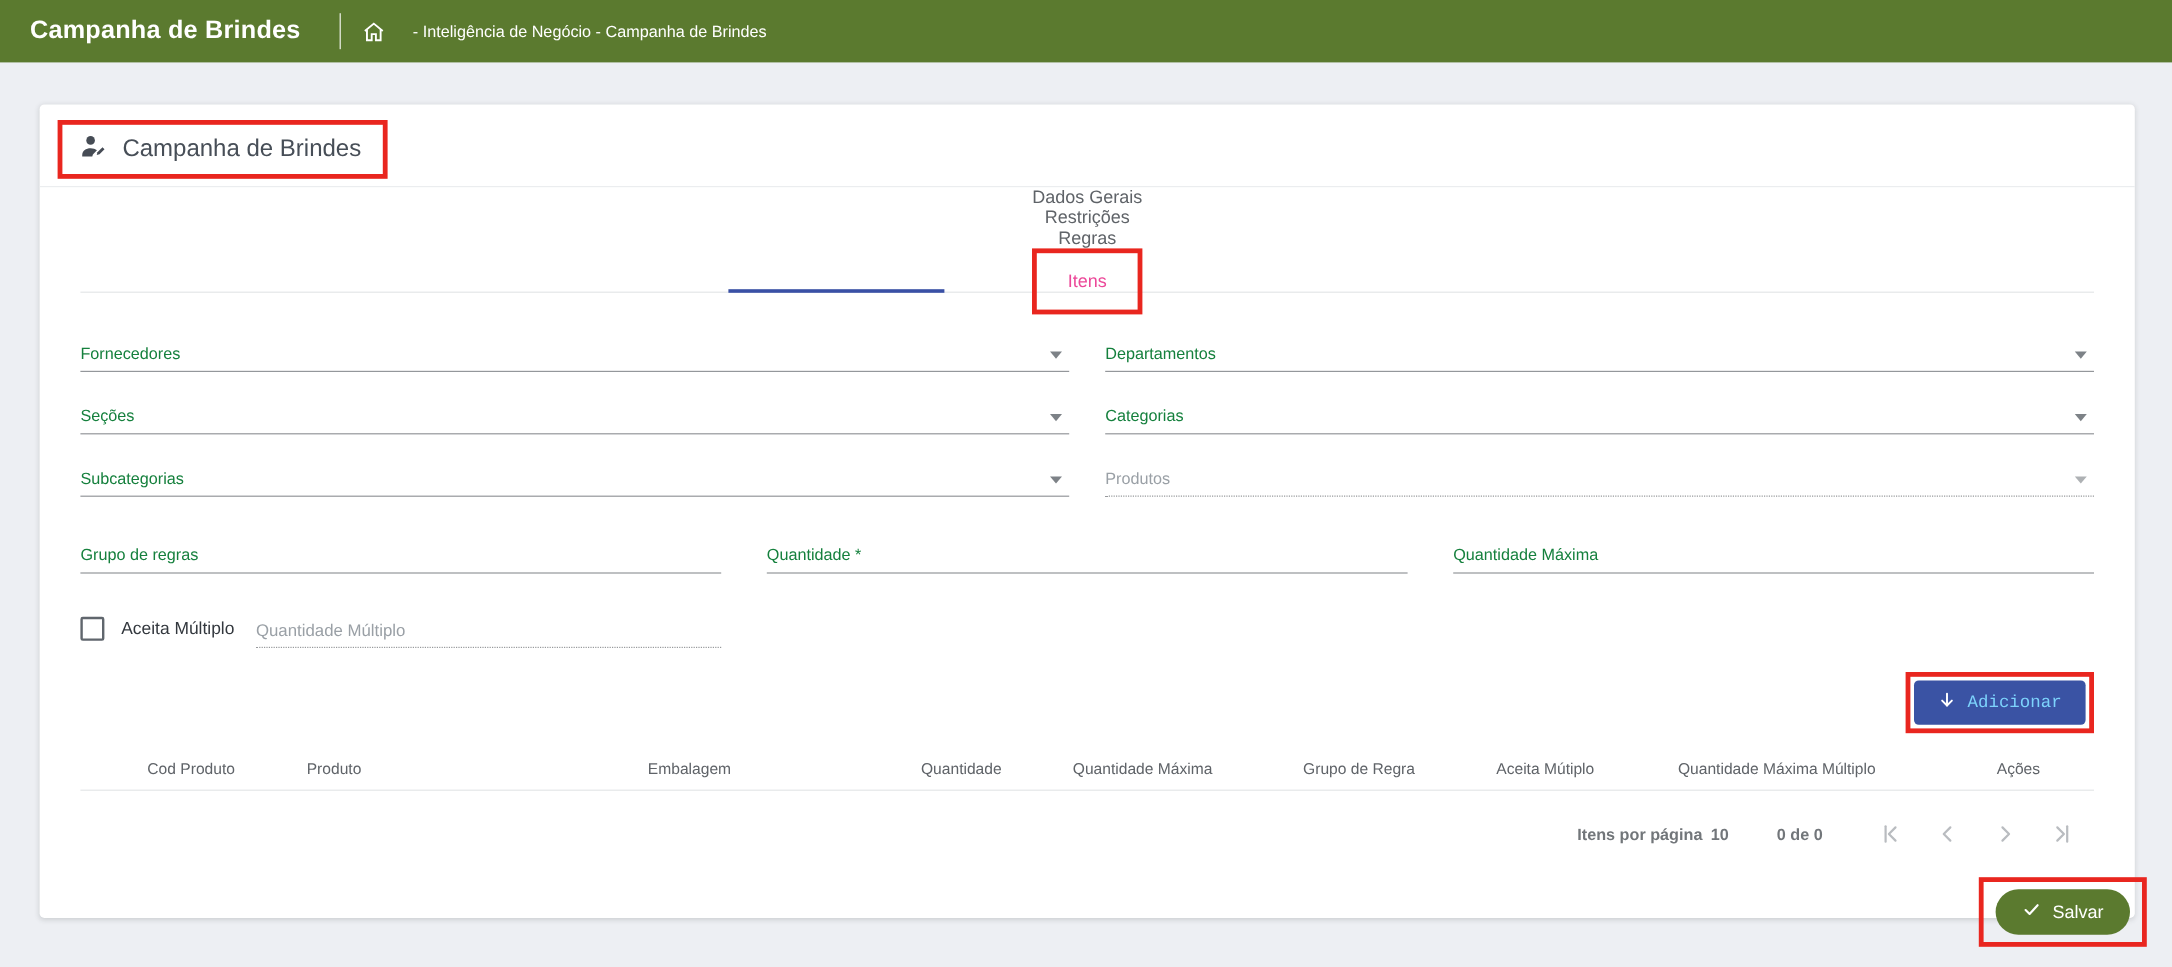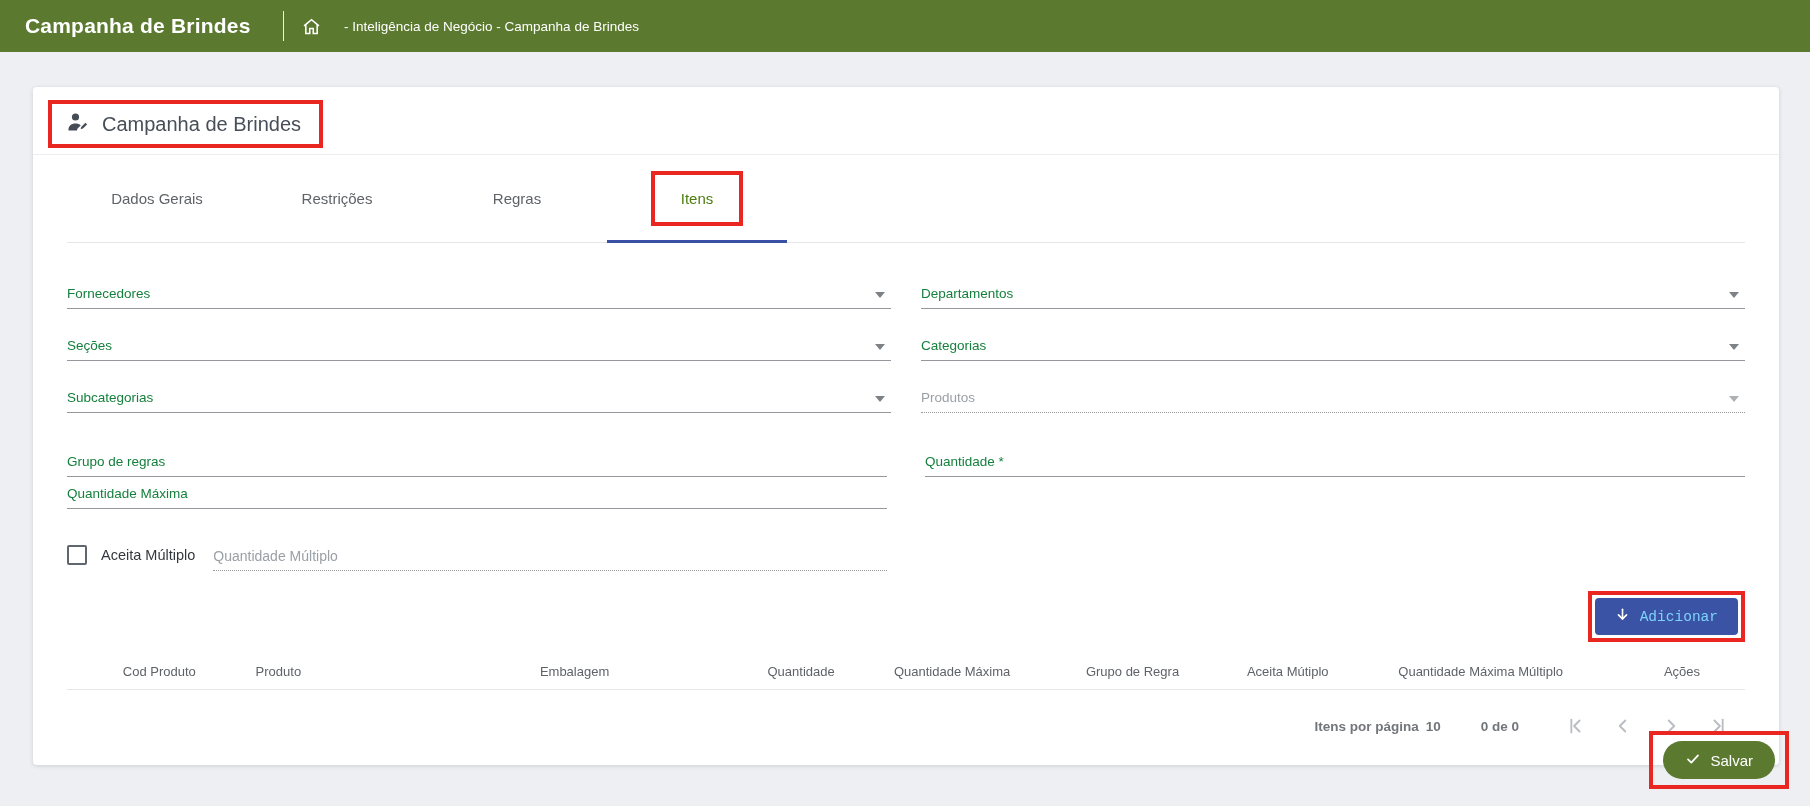--- a/index.html
+++ b/index.html
@@ -57,41 +57,42 @@
   .card-divider { height: 1px; background: #ebedef; margin-top: 6px; }
 
   
   .tabs-row {
     margin: 0 34px;
     height: 88px;
     display: flex;
     align-items: center;
     border-bottom: 1px solid #e4e6e8;
     position: relative;
+    flex-direction: column;
   }
   .tab {
     width: 180px;
     text-align: center;
     font-size: 15px;
     color: #5f6368;
     cursor: pointer;
   }
-  .tab.active { color: #4d7c0f; }
+  .tab.active { color: #ec4899; }
   .tab-itens-box { display: inline-block; padding: 15px 26px; }
   .tab-underline {
     position: absolute;
     left: 540px; bottom: -1px;
     width: 180px; height: 3px;
     background: #3950a5;
   }
 
   
   .form { margin: 0 34px; }
   .frow-2 { display: grid; grid-template-columns: 1fr 1fr; column-gap: 30px; }
-  .frow-3 { display: grid; grid-template-columns: 1fr 1fr; column-gap: 38px; text-align: center; }
+  .frow-3 { display: grid; grid-template-columns: 1fr 1fr 1fr; column-gap: 38px; text-align: center; }
   .mt-34 { margin-top: 34px; }
   .mt-20 { margin-top: 20px; }
   .mt-32 { margin-top: 32px; }
   .mt-30 { margin-top: 30px; }
 
   .field {
     position: relative;
     height: 32px;
     display: flex;
     align-items: flex-end;

